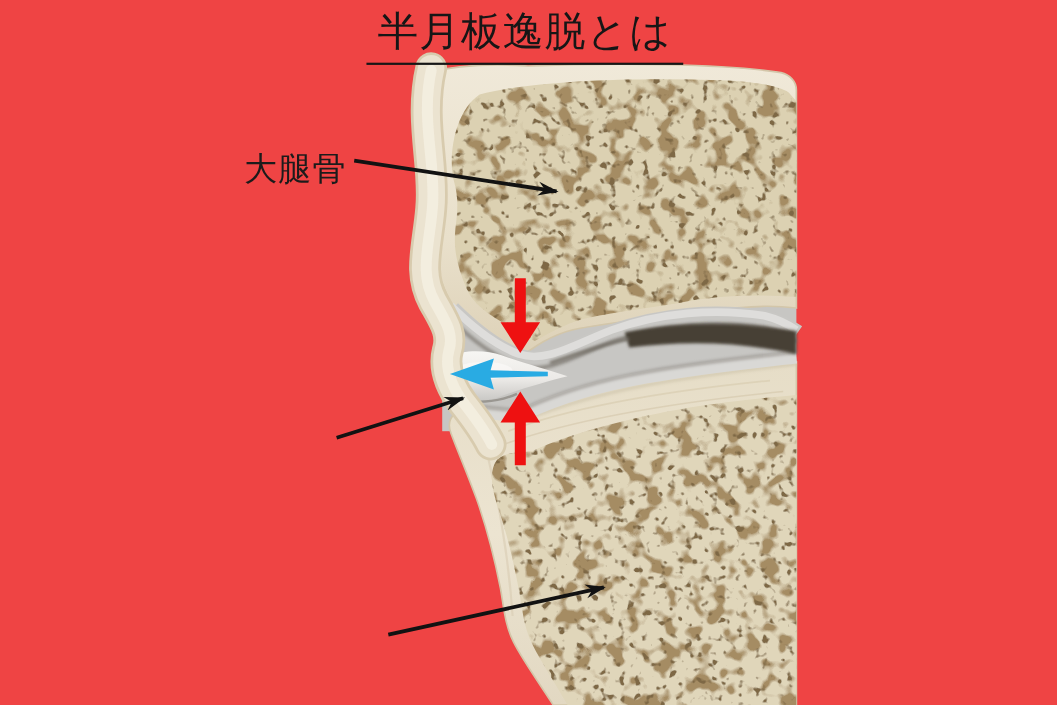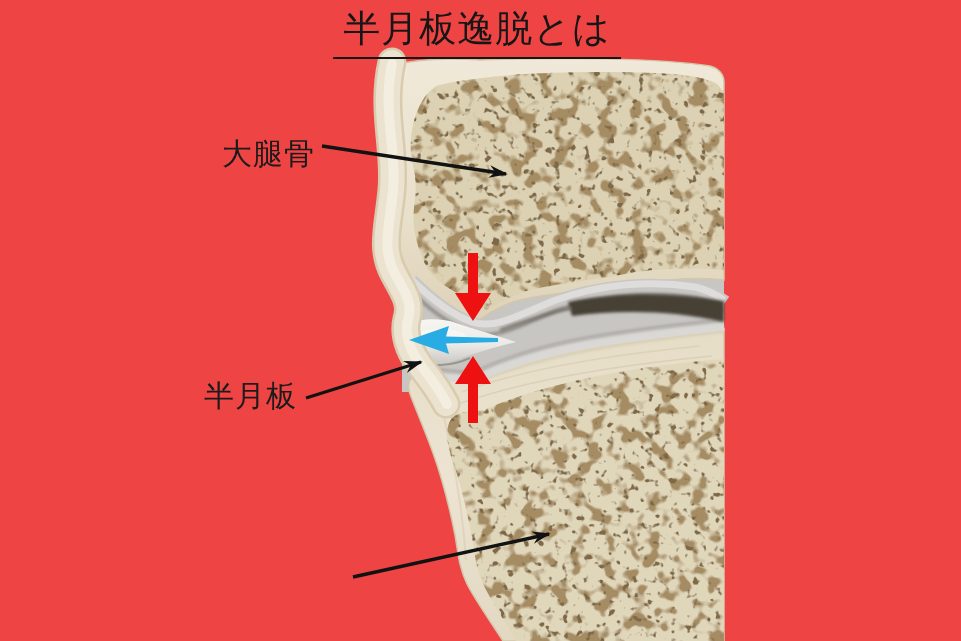--- a/index.html
+++ b/index.html
@@ -149,15 +149,14 @@
     <path d="M 306,398 L 421,362" stroke="#121212" stroke-width="3.4" fill="none" marker-end="url(#ah)"></path>
     <path d="M 353,577 L 549,534" stroke="#121212" stroke-width="3.4" fill="none" marker-end="url(#ah)"></path>
 
     <path d="M 468,253 L 478,253 L 478,293 L 491,293 L 473,321 L 455,293 L 468,293 Z" fill="#ee1111"></path>
     <path d="M 473,356 L 491,384 L 478,384 L 478,423 L 468,423 L 468,384 L 455,384 Z" fill="#ee1111"></path>
     <path d="M 409,340 L 449,326 L 446,336.5 L 498,338 L 498,342 L 446,343.5 L 449,354 Z" fill="#29abe3"></path>
   </svg>
 
   <div class="fig-title">半月板逸脱とは</div>
   <div class="anat-label lbl-femur">大腿骨</div>
-  <div class="anat-label lbl-meniscus">半月板</div>
 
 </div>
 
 </body></html>

